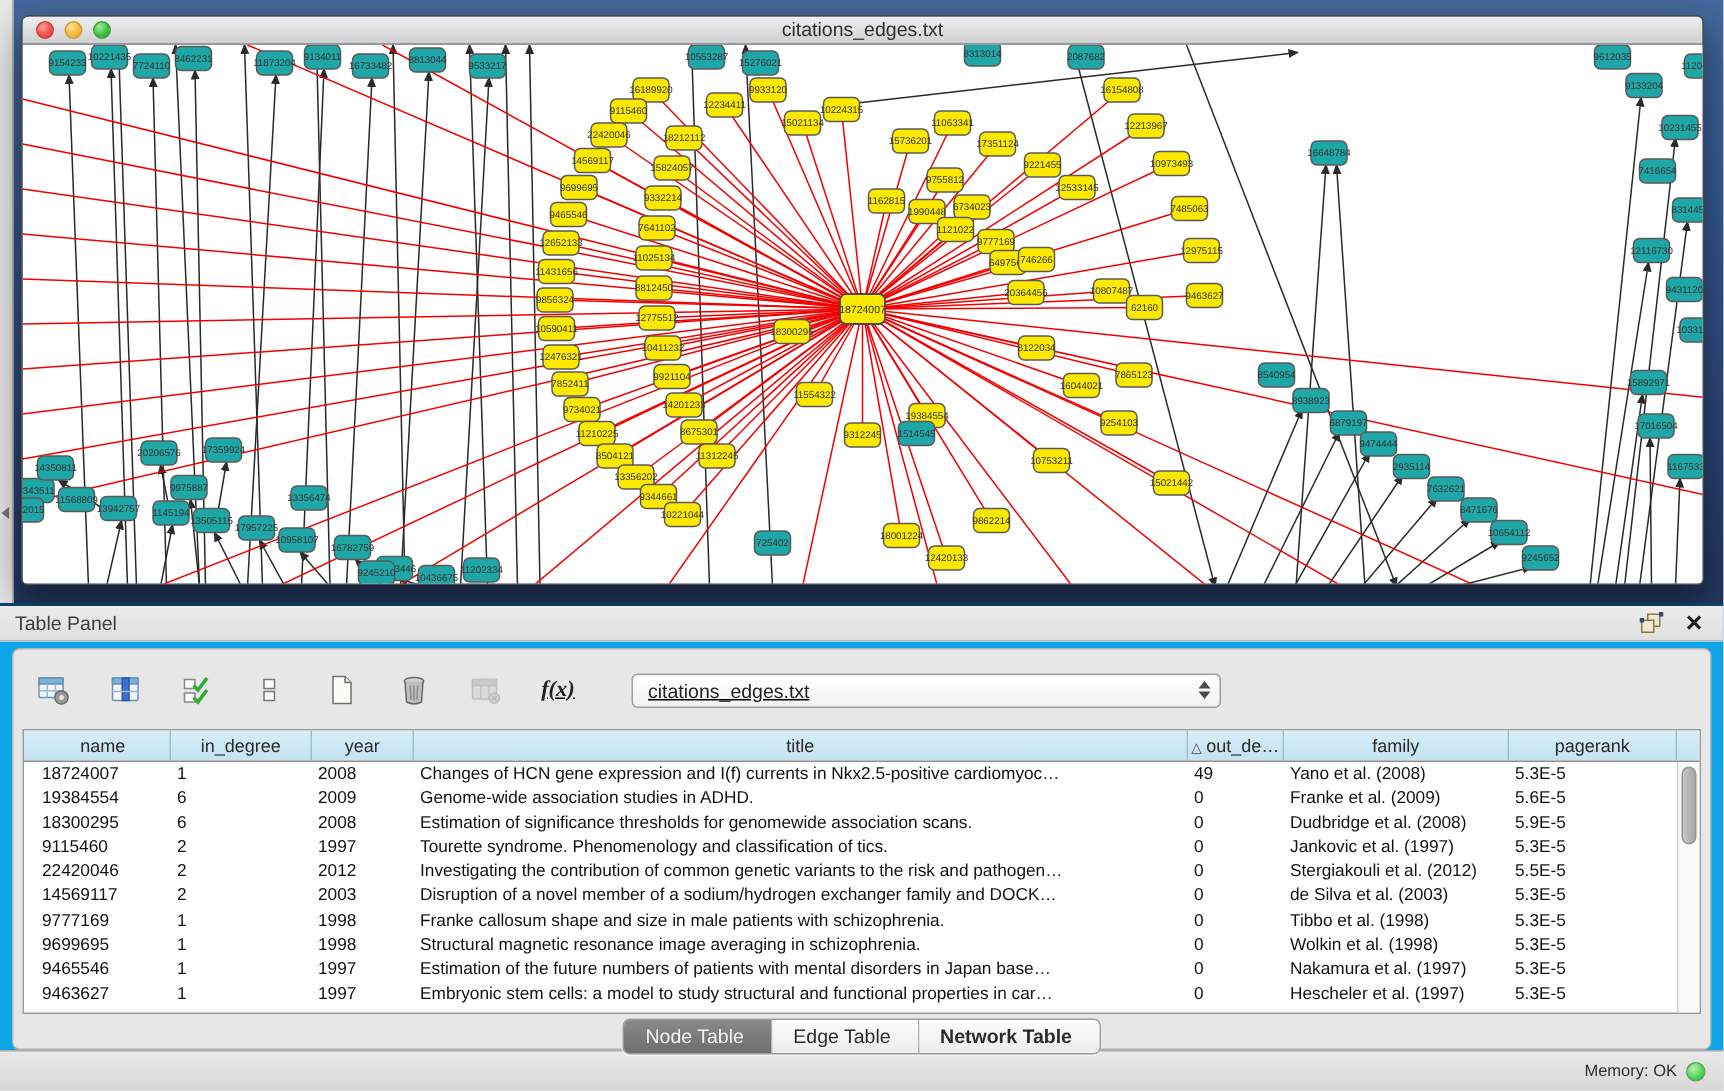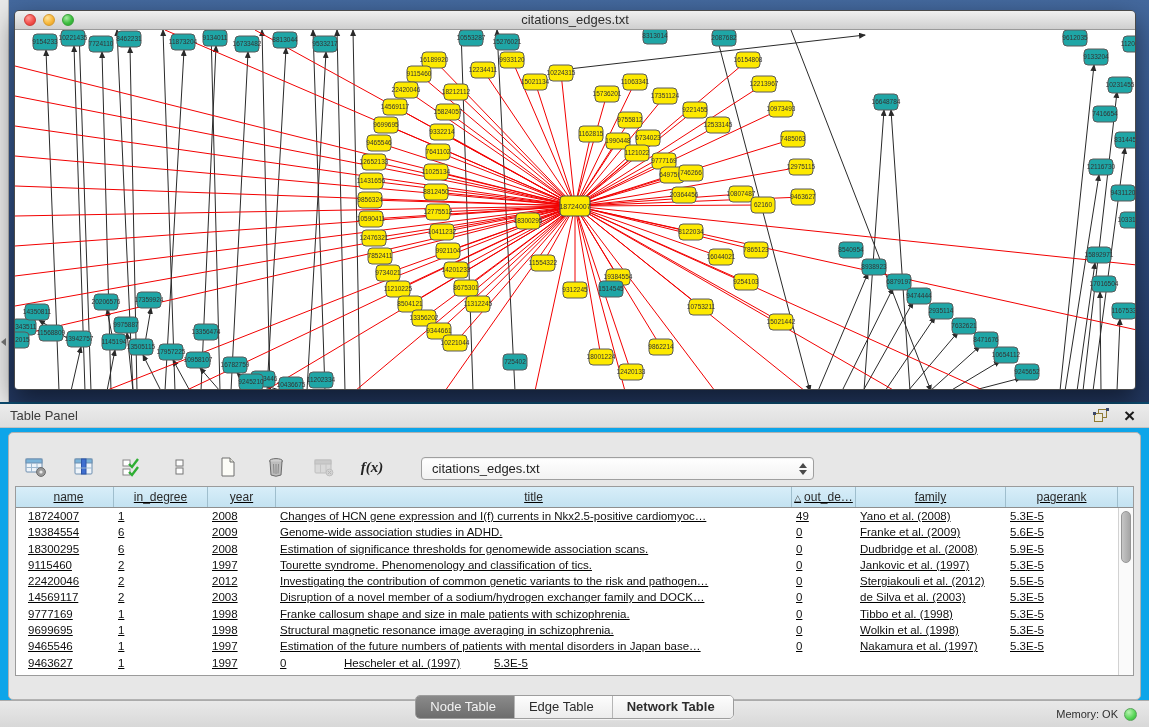--- a/index.html
+++ b/index.html
@@ -33,35 +33,35 @@
   .tp-header { height:24px; background:linear-gradient(180deg,#ececec,#dedede);
     border-bottom:1px solid #c2c2c2; position:relative; }
   .tp-title { font-size:13px; color:#3c3c3c; line-height:23px; padding-left:10px; }
   .tp-float { position:absolute; right:40px; top:4px; width:16px; height:16px; cursor:default; }
   .tp-close { position:absolute; right:14px; top:0px; font-size:19px; font-weight:bold;
     color:#1b1b1b; line-height:23px; }
 
   .tp-body { margin:4px 8px 0 8px; height:268px; background:#e7e7e7;
     border:1px solid #b2b2b2; border-radius:5px; padding-top:7px; }
 
-  .toolbar { height:40px; display:flex; align-items:flex-end; padding-left:14px; gap:22px; }
+  .toolbar { height:40px; display:flex; align-items:center; padding-left:14px; gap:22px;text-decoration:underline; }
   .tbtn { width:26px; height:26px; display:flex; align-items:center; justify-content:center; border-radius:3px; }
   .tbtn.dim { opacity:.45; }
   .fx { font-family:"Liberation Serif", serif; font-style:italic; font-weight:bold;
     font-size:15px; color:#222; }
   .combo { margin-left:14px; width:393px; height:23px; background:linear-gradient(180deg,#ffffff,#f2f2f2);
     border:1px solid #9f9f9f; border-radius:4px; display:flex; align-items:center;
     padding:0 6px 0 10px; box-shadow:inset 0 1px 1px rgba(0,0,0,.06); }
   .combo-label { flex:1; font-size:13px; color:#1f1f1f; }
   .stepper { display:flex; flex-direction:column; gap:2px; align-items:center; }
   .stepper .up   { width:0;height:0;border-left:4px solid transparent;border-right:4px solid transparent;border-bottom:5px solid #4a4a4a; }
   .stepper .down { width:0;height:0;border-left:4px solid transparent;border-right:4px solid transparent;border-top:5px solid #4a4a4a; }
 
-  .tablewrap { margin:6px 6px 16px 6px; height:190px; background:#fff;
-    border:1px solid #9b9b9b; position:relative; overflow:hidden;text-decoration:underline; }
+  .tablewrap { margin:6px 6px 0 6px; height:190px; background:#fff;
+    border:1px solid #9b9b9b; position:relative; overflow:hidden; }
   .thead { display:flex; height:21px; background:linear-gradient(180deg,#d8eef9,#c3e2f1);
     border-bottom:1px solid #8e8e8e; padding-left:8px; padding-right:15px; }
   .hcell { font-size:12px; color:#2a2a2a; text-align:center; line-height:20px;
     border-right:1px solid #9fbecd; overflow:hidden; white-space:nowrap; }
   .hcell .tri { font-size:9px; color:#444; margin-right:3px; }
   .tbody { padding-left:8px; padding-right:15px; }
   .trow { display:flex; height:16.3px; }
   .cell { font-size:11.5px; color:#111; line-height:16.3px; white-space:nowrap;
     overflow:hidden; padding-left:4px; }
   .c0{width:90px}.c1{width:94px}.c2{width:68px}.c3{flex:1;min-width:0}.c4{width:64px}.c5{width:150px}.c6{width:112px}
@@ -690,20 +690,21 @@
               <div class="cell c2">1997</div>
               <div class="cell c3">Estimation of the future numbers of patients with mental disorders in Japan base…</div>
               <div class="cell c4">0</div>
               <div class="cell c5">Nakamura et al. (1997)</div>
               <div class="cell c6">5.3E-5</div>
             </div>
             <div class="trow">
               <div class="cell c0">9463627</div>
               <div class="cell c1">1</div>
               <div class="cell c2">1997</div>
+              <div class="cell c3">Embryonic stem cells: a model to study structural and functional properties in car…</div>
               <div class="cell c4">0</div>
               <div class="cell c5">Hescheler et al. (1997)</div>
               <div class="cell c6">5.3E-5</div>
             </div>
           </div>
         <div class="vscroll">
           <div class="thumb"></div>
         </div>
       </div>
 

